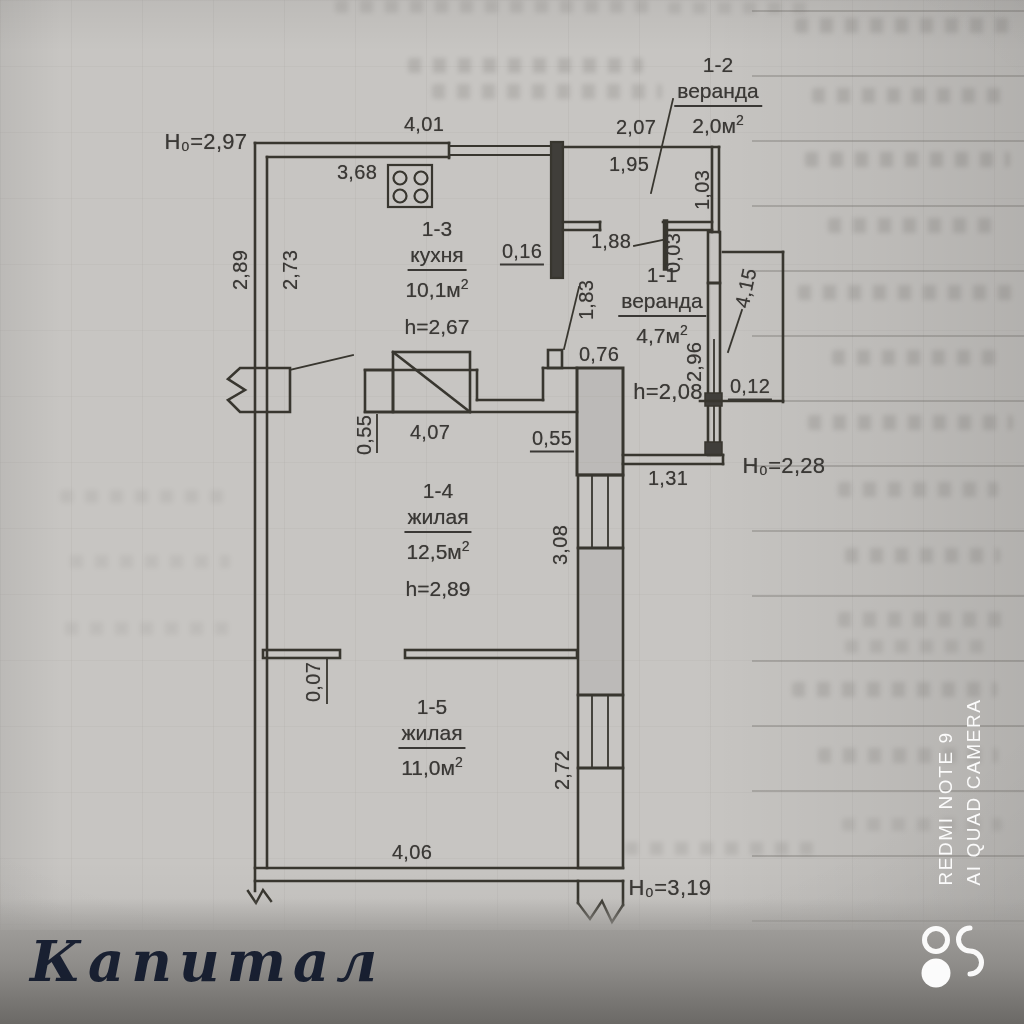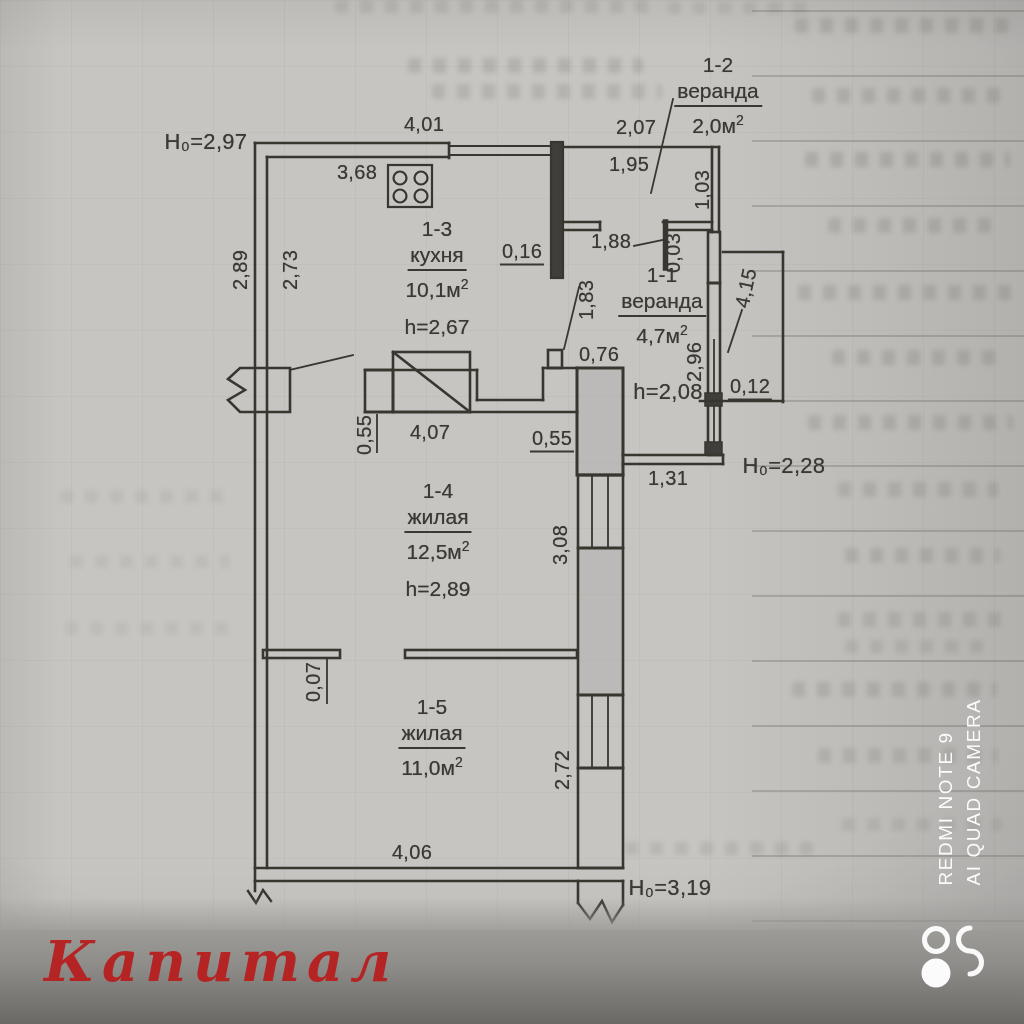--- a/index.html
+++ b/index.html
@@ -30,23 +30,23 @@
     text-shadow:0 0 .7px rgba(58,56,53,.65);}
   .room .name{display:inline-block;border-bottom:2px solid #3a3835;padding:0 3px 1px 3px;}
   .room sup{font-size:14px;}
   .room .ceil{margin-top:11px;}
   .vignette{z-index:5;pointer-events:none;background:
     radial-gradient(130% 95% at 42% 40%, rgba(0,0,0,0) 55%, rgba(0,0,0,.07) 82%, rgba(0,0,0,.16) 100%);}
   .bandfade{position:absolute;left:0;top:898px;width:1024px;height:34px;z-index:6;
     background:linear-gradient(180deg, rgba(160,158,155,0), rgba(156,154,151,.85));}
   .band{position:absolute;left:0;top:930px;width:1024px;height:94px;z-index:6;
     background:linear-gradient(180deg,#9d9b98 0,#8e8c89 38%,#777572 78%,#6b6966 100%);}
-  .kapital{position:absolute;left:44px;top:928px;z-index:7;
+  .kapital{position:absolute;left:30px;top:928px;z-index:7;
     font-family:"DejaVu Serif",serif;font-style:italic;font-weight:bold;
-    font-size:56px;letter-spacing:7px;color:#b91c1c;opacity:.92;}
+    font-size:56px;letter-spacing:7px;color:#0f172a;opacity:.92;}
   .cam-wm{position:absolute;left:960px;top:792px;z-index:7;
     transform:translate(-50%,-50%) rotate(-90deg);
     color:rgba(255,255,255,.95);font-size:19px;line-height:28px;
     letter-spacing:1.6px;white-space:nowrap;text-align:left;}
   .cam-icon{position:absolute;left:917px;top:923px;z-index:7;}
 </style>
 </head>
 <body>
 
 <div class="layer paper"></div>

